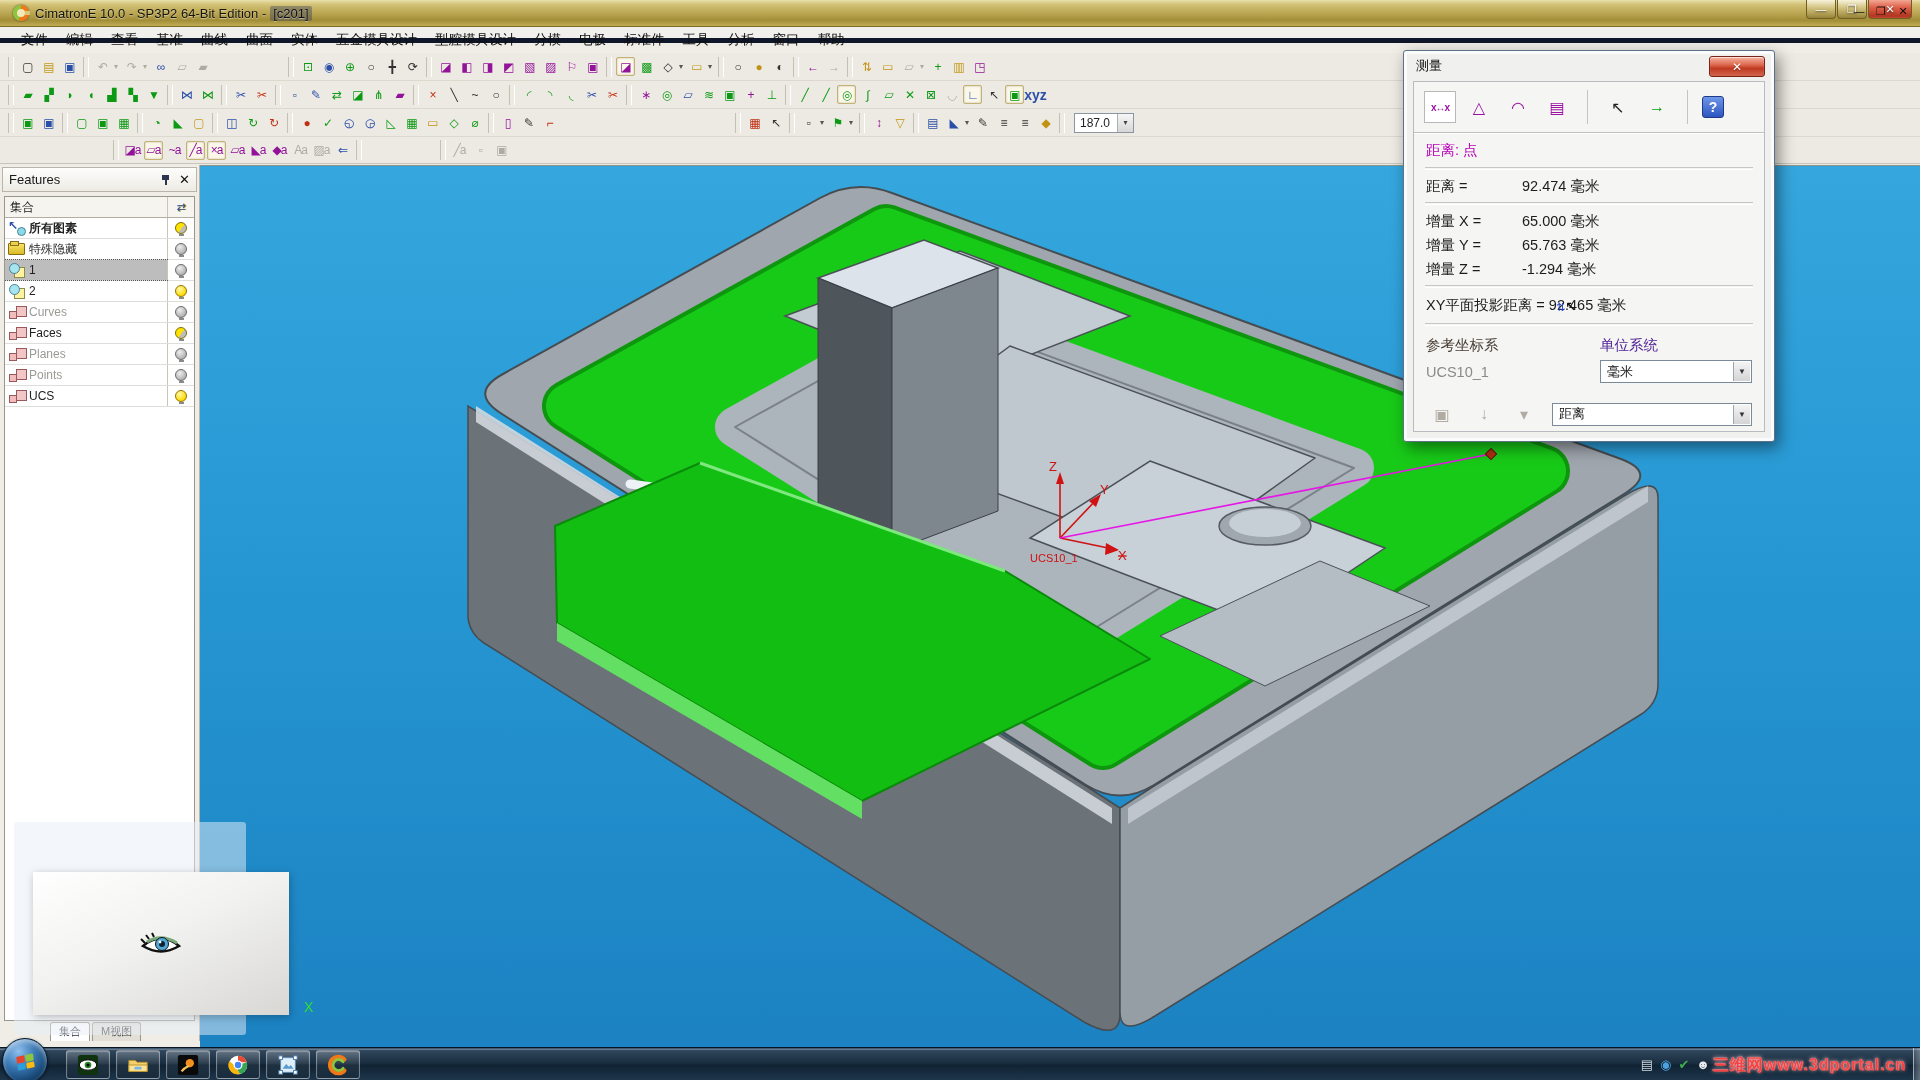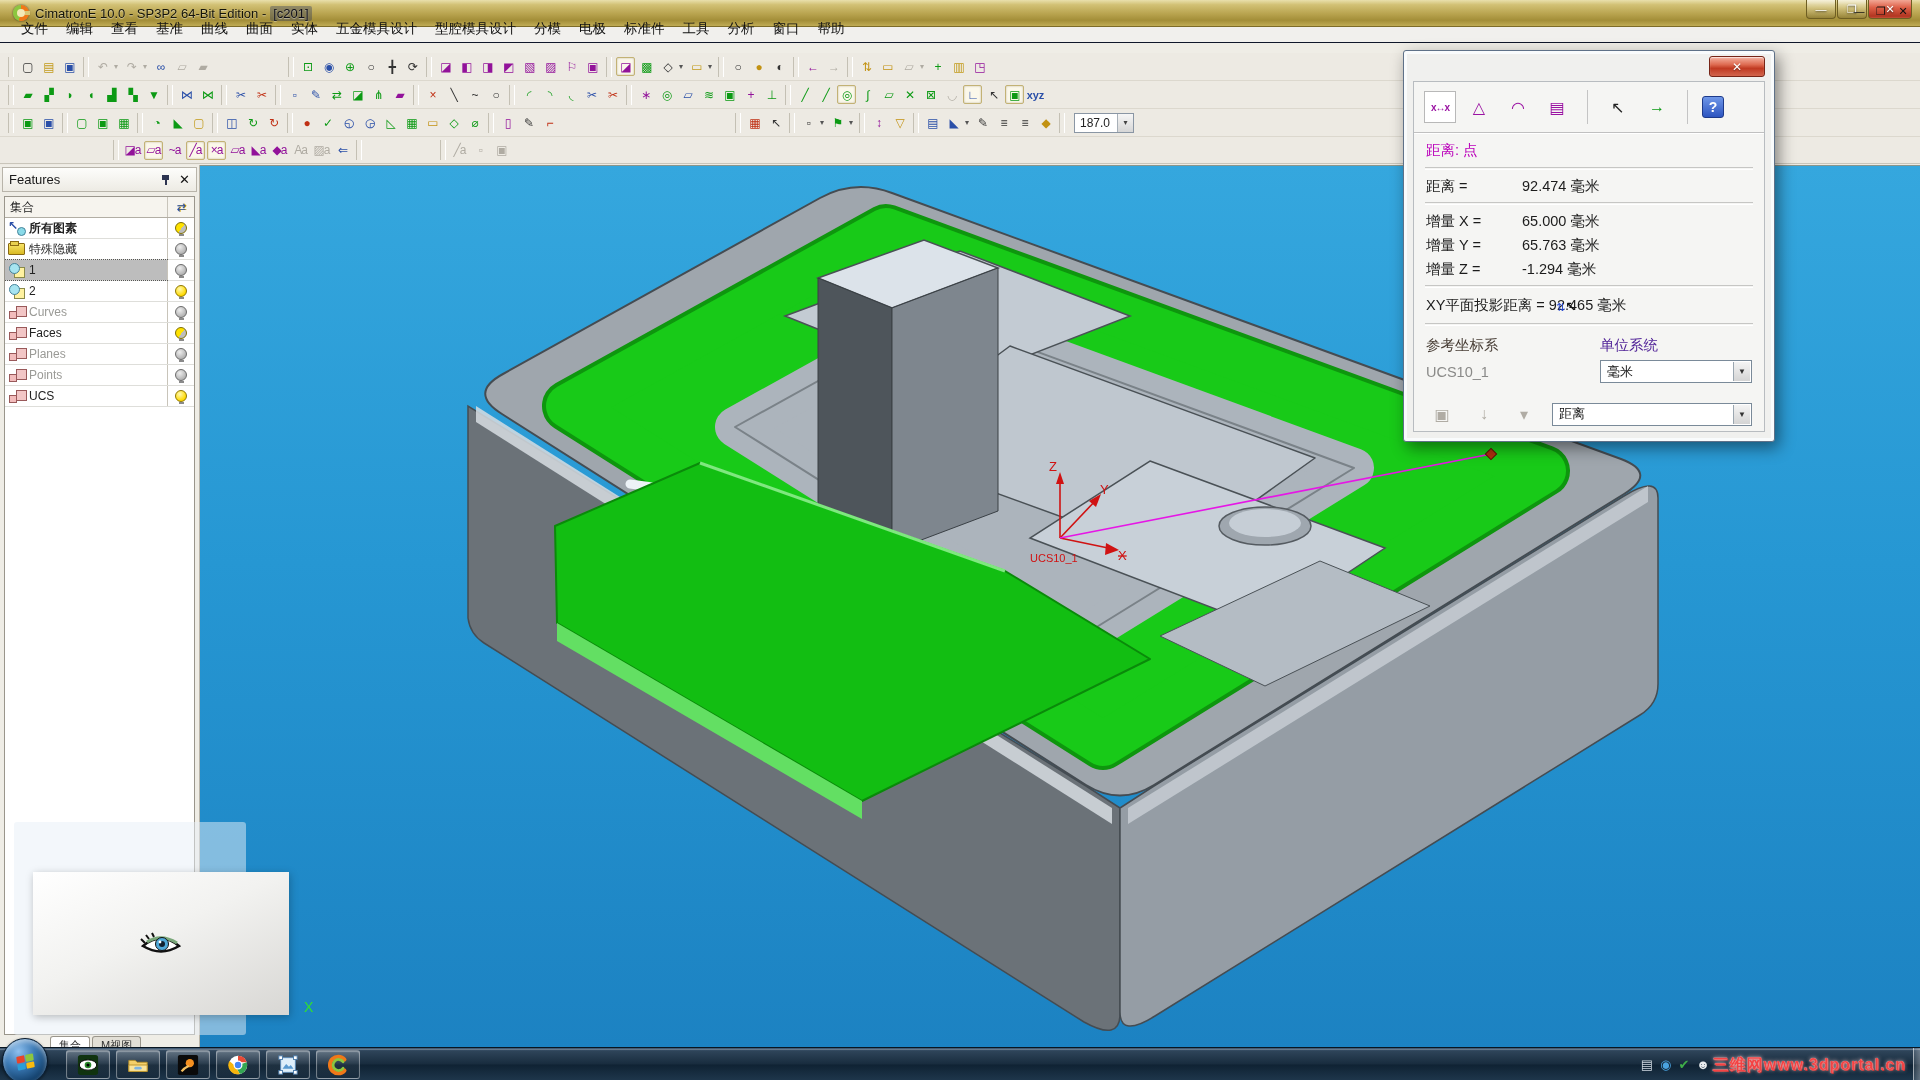--- a/index.html
+++ b/index.html
@@ -14,46 +14,46 @@
   .applogo::before{content:"";position:absolute;right:-1px;top:6px;width:5px;height:4px;background:#D8C878}
   .titletext{font-size:13px;color:#14140a;text-shadow:0 1px 1px rgba(255,255,255,.5)}
   .docbadge{background:rgba(45,55,90,.38);border-radius:2px;padding:0 3px;margin-left:4px;color:#0d0d18}
   .winbtns{position:absolute;top:0;right:8px;display:flex}
   .winbtn{width:30px;height:19px;margin-left:1px;border:1px solid #6e5e22;border-top:none;border-radius:0 0 4px 4px;
     background:linear-gradient(rgba(255,255,255,.55),rgba(255,255,255,.15) 45%,rgba(0,0,0,.12));
     color:#fff;display:flex;align-items:center;justify-content:center;font-size:11px;text-shadow:0 1px 2px rgba(0,0,0,.7)}
   .winbtn.close{width:44px;background:linear-gradient(#F2A795,#DE6048 42%,#B23521 90%,#C6503a)}
 
   
-  .menubar{position:absolute;top:27px;left:0;right:0;height:16px;background:#F1F0ED;border-bottom:1px solid #0f172a;display:flex;align-items:flex-end;padding-left:12px}
+  .menubar{position:absolute;top:27px;left:0;right:0;height:16px;background:#F1F0ED;border-bottom:5px solid #0f172a;display:flex;align-items:flex-start;padding-left:12px}
   .menu-item{padding:4px 9px;font-size:13.5px;color:#101010;white-space:nowrap}
   .mdi{position:absolute;right:10px;top:5px;display:flex;gap:8px}
   .mdi span{font-size:11px;color:#111;width:14px;text-align:center}
 
   
   .toolbars{position:absolute;top:53px;left:0;right:0;height:112px;background:#EDEAE3}
   .trow{display:flex;align-items:center;height:28px;padding-left:5px;border-bottom:1px solid #DCD8CE}
   .trow.r4{height:27px;border-bottom:1px solid #C9C5BA;padding-left:110px}
   .ic{width:19px;height:19px;display:flex;align-items:center;justify-content:center;font-size:12px;margin:0 1px;
     border:1px solid transparent;border-radius:2px;color:#333;letter-spacing:-1px;flex:none}
   .p{background:#FBF8EA;border-color:#C3B275;box-shadow:inset 0 0 2px #b9b09a}
   .d{color:#A9A59C !important;opacity:.9}
   .tsep{width:6px;height:20px;margin:0 3px;border:none;border-left:1px solid #C4C0B4;border-right:1px solid #FFFFFF;border-radius:0}
   .tgap{width:70px;border:none}
   .tgap.wide{width:170px}
   .car{width:9px;font-size:8px;color:#555;margin-left:-2px}
   .c-k{color:#333}.c-b{color:#2A4FA8}.c-g{color:#0C9A14}.c-m{color:#92129A}.c-y{color:#C29212}.c-r{color:#C03014}.c-gold{color:#C29A1a}
-  .xyz{font-size:11px;font-weight:bold;letter-spacing:0}
+  .xyz{font-size:14px;font-weight:bold;letter-spacing:0}
   .bold{font-weight:bold}
   .combo{display:flex;align-items:center;border:1px solid #8a96a4;background:#fff;height:20px;margin-left:6px}
   .combo .val{padding:0 5px;font-size:12px;width:42px;color:#222}
   .combo .btn{width:16px;height:100%;background:linear-gradient(#f6f6f6,#d6d6d6);border-left:1px solid #a8b0b8;display:flex;align-items:center;justify-content:center;font-size:8px;color:#444}
 
   
-  .features{position:absolute;left:0;top:165px;width:200px;bottom:25px;background:#EFEDE6;border-right:1px solid #B9B5AA}
+  .features{position:absolute;left:0;top:165px;width:200px;bottom:39px;background:#EFEDE6;border-right:1px solid #B9B5AA}
   .f-header{height:25px;display:flex;align-items:center;padding:0 6px;font-size:13px;color:#1a1a1a;margin:2px 2px 3px 2px;
     border:1px solid #B8B4AA;background:linear-gradient(#FDFDFB,#EDEBE4)}
   .f-header .sp{flex:1}
   .pin{width:11px;height:11px;position:relative;margin-right:7px}
   .pin::before{content:"";position:absolute;left:1px;top:1px;width:7px;height:5px;background:#2d3450}
   .pin::after{content:"";position:absolute;left:4px;top:6px;width:2px;height:5px;background:#2d3450}
   .f-close{font-size:13px;color:#111;line-height:1}
   .f-list{position:absolute;left:4px;right:4px;top:31px;bottom:20px;background:#fff;border:1px solid #9a968c;overflow:hidden;font-size:12px}
   .f-colhead{height:21px;border-bottom:1px solid #B2AEA4;display:flex;align-items:center;background:#F6F4EE}
   .f-colhead .t{flex:1;padding-left:5px;color:#222}
@@ -543,20 +543,23 @@
     <path d="M6,17 Q24,2 42,17 Q24,28 6,17 Z" fill="#ffffff" stroke="#111111" stroke-width="2.5"></path>
     <path d="M10,13 Q24,4 40,14" fill="none" stroke="#7AA87A" stroke-width="3"></path>
     <circle cx="25" cy="15" r="6.5" fill="#4FA8D8" stroke="#111111"></circle>
     <circle cx="25" cy="15" r="3" fill="#102030"></circle>
     <circle cx="23" cy="13" r="1.4" fill="#ffffff"></circle>
     <path d="M8,14 L4,10 M12,10 L9,6 M17,8 L15,4" stroke="#111111" stroke-width="2"></path>
   </svg>
 </div>
 
 <div class="mdlg">
+  <div class="md-title">
+    <span>测量</span>
+  </div>
   <div class="md-close">✕</div>
   <div class="md-body">
     <div class="md-tabs">
 
     <span class="md-ic md-p mdm sm">x↔x</span>
         <span class="md-ic mdm">△</span>
         <span class="md-ic mdm">◠</span>
         <span class="md-ic mdm">▤</span>
         <span class="md-ic mdsep"></span>
         <span class="md-ic mdk">↖</span>

